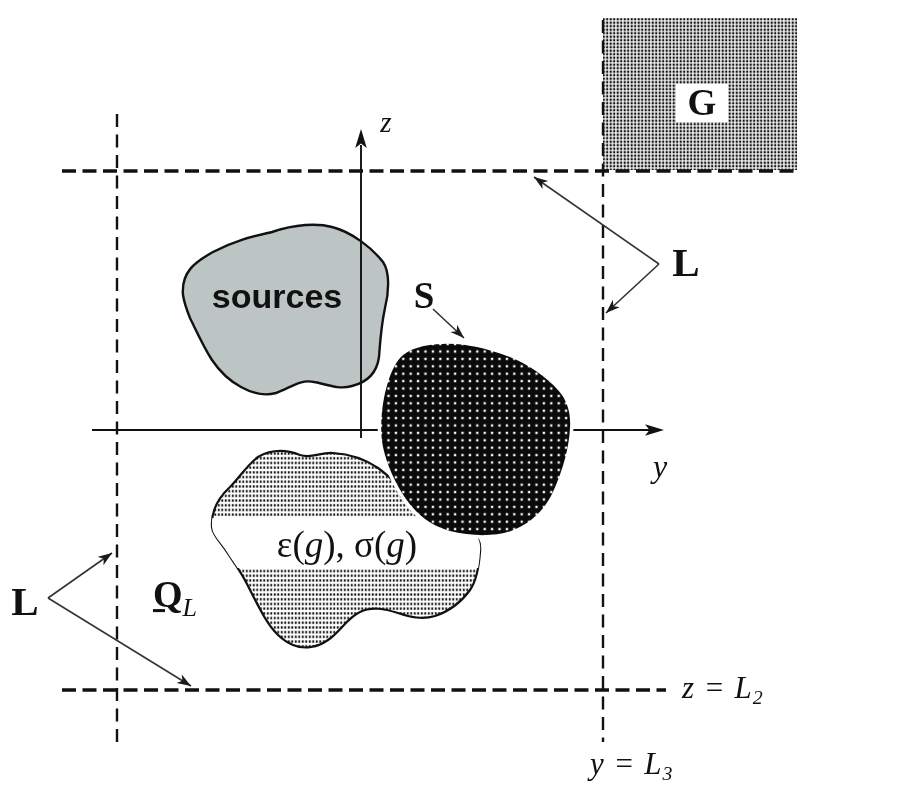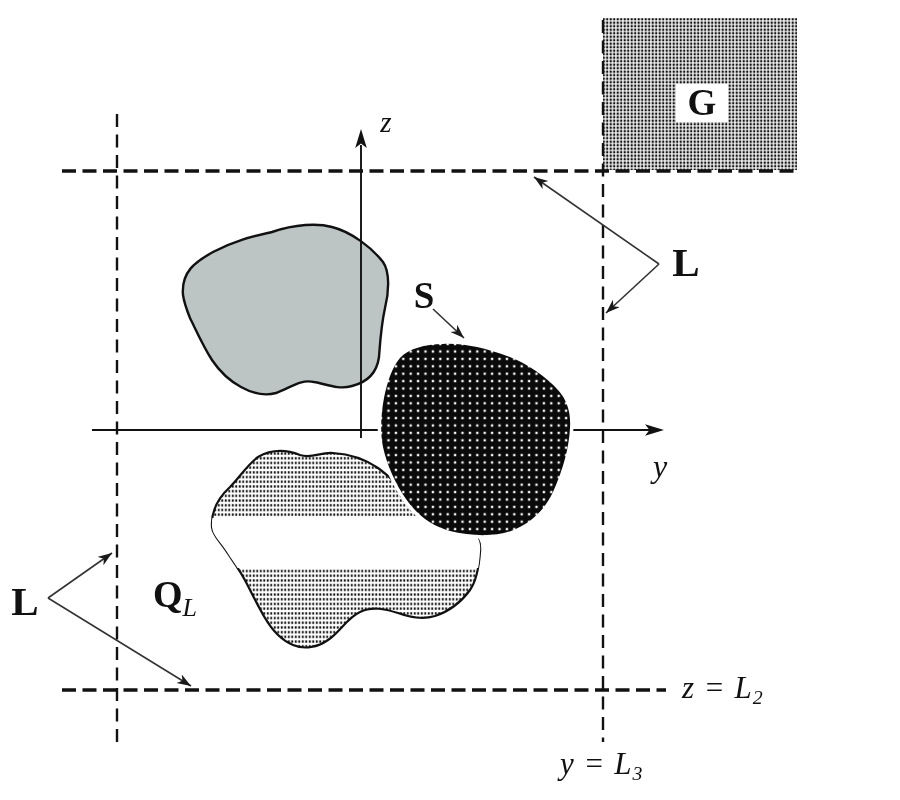--- a/index.html
+++ b/index.html
@@ -161,37 +161,41 @@
     <line x1="48" y1="598" x2="112" y2="553" stroke="#333" stroke-width="1.6" marker-end="url(#arrowHead)"></line>
     <line x1="48" y1="598" x2="191" y2="686" stroke="#333" stroke-width="1.6" marker-end="url(#arrowHead)"></line>
 
     <line x1="433" y1="309" x2="464" y2="338" stroke="#333" stroke-width="1.6" marker-end="url(#arrowHead)"></line>
   </svg>
 
   <div class="lbl axis-lbl" style="left:386px;top:122px;">z</div>
 
   <div class="lbl axis-lbl" style="left:660px;top:466px;font-size:32px;">y</div>
 
+  <div class="lbl sources-lbl" style="left:277px;top:296px;">sources</div>
 
   <div class="lbl region-lbl-serif" style="left:424px;top:295px;">S</div>
 
   <div class="lbl region-lbl-serif" style="left:702px;top:102px;">G</div>
 
+  <div class="lbl medium-lbl" style="left:347px;top:544px;">
+    <span>ε(</span><span class="it">g</span><span>), σ(</span><span class="it">g</span><span>)</span>
+  </div>
 
   <div class="lbl big-L" style="left:686px;top:262px;">L</div>
 
   <div class="lbl big-L" style="left:25px;top:601px;">L</div>
 
-  <div class="lbl ql-lbl anchor-left" style="left:153px;top:598px;">
+  <div class="lbl ql-lbl anchor-left" style="left:153px;top:598px;text-decoration:underline;">
     <span>Q</span><span class="sub">L</span>
   </div>
 
 
   <div class="lbl bnd-lbl anchor-left" style="left:682px;top:690px;text-align:right;">
     <span>z = L</span><span class="sub">2</span>
   </div>
 
-  <div class="lbl bnd-lbl anchor-left" style="left:560px;top:766px;text-align:right;">
+  <div class="lbl bnd-lbl anchor-left" style="left:590px;top:766px;text-align:right;">
     <span>y = L</span><span class="sub">3</span>
   </div>
 
 
 </div>
 
 </body></html>

